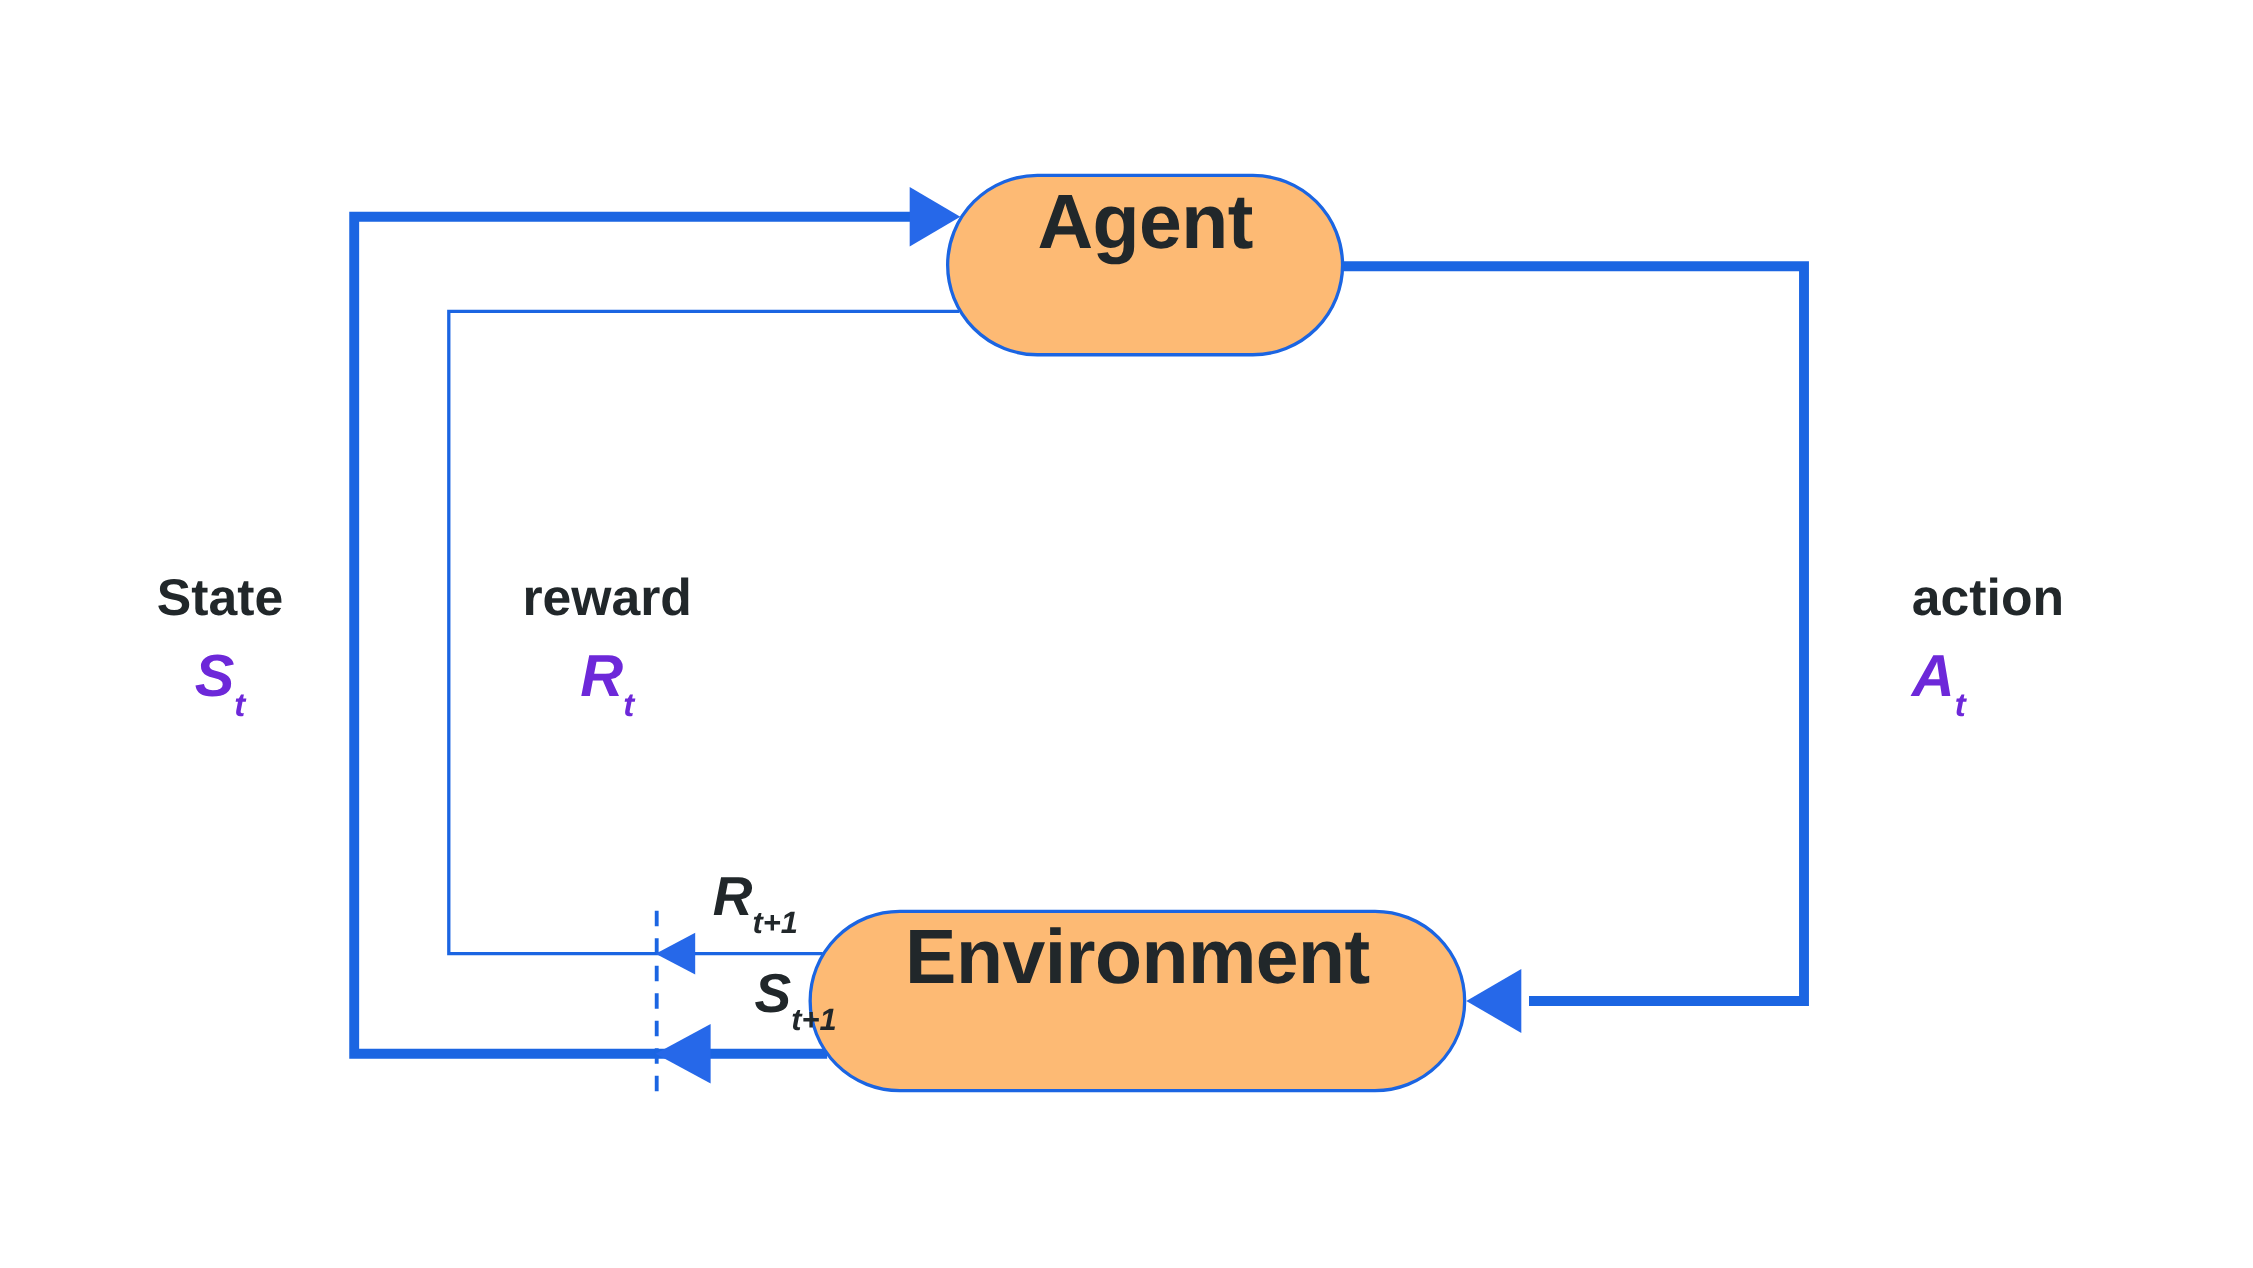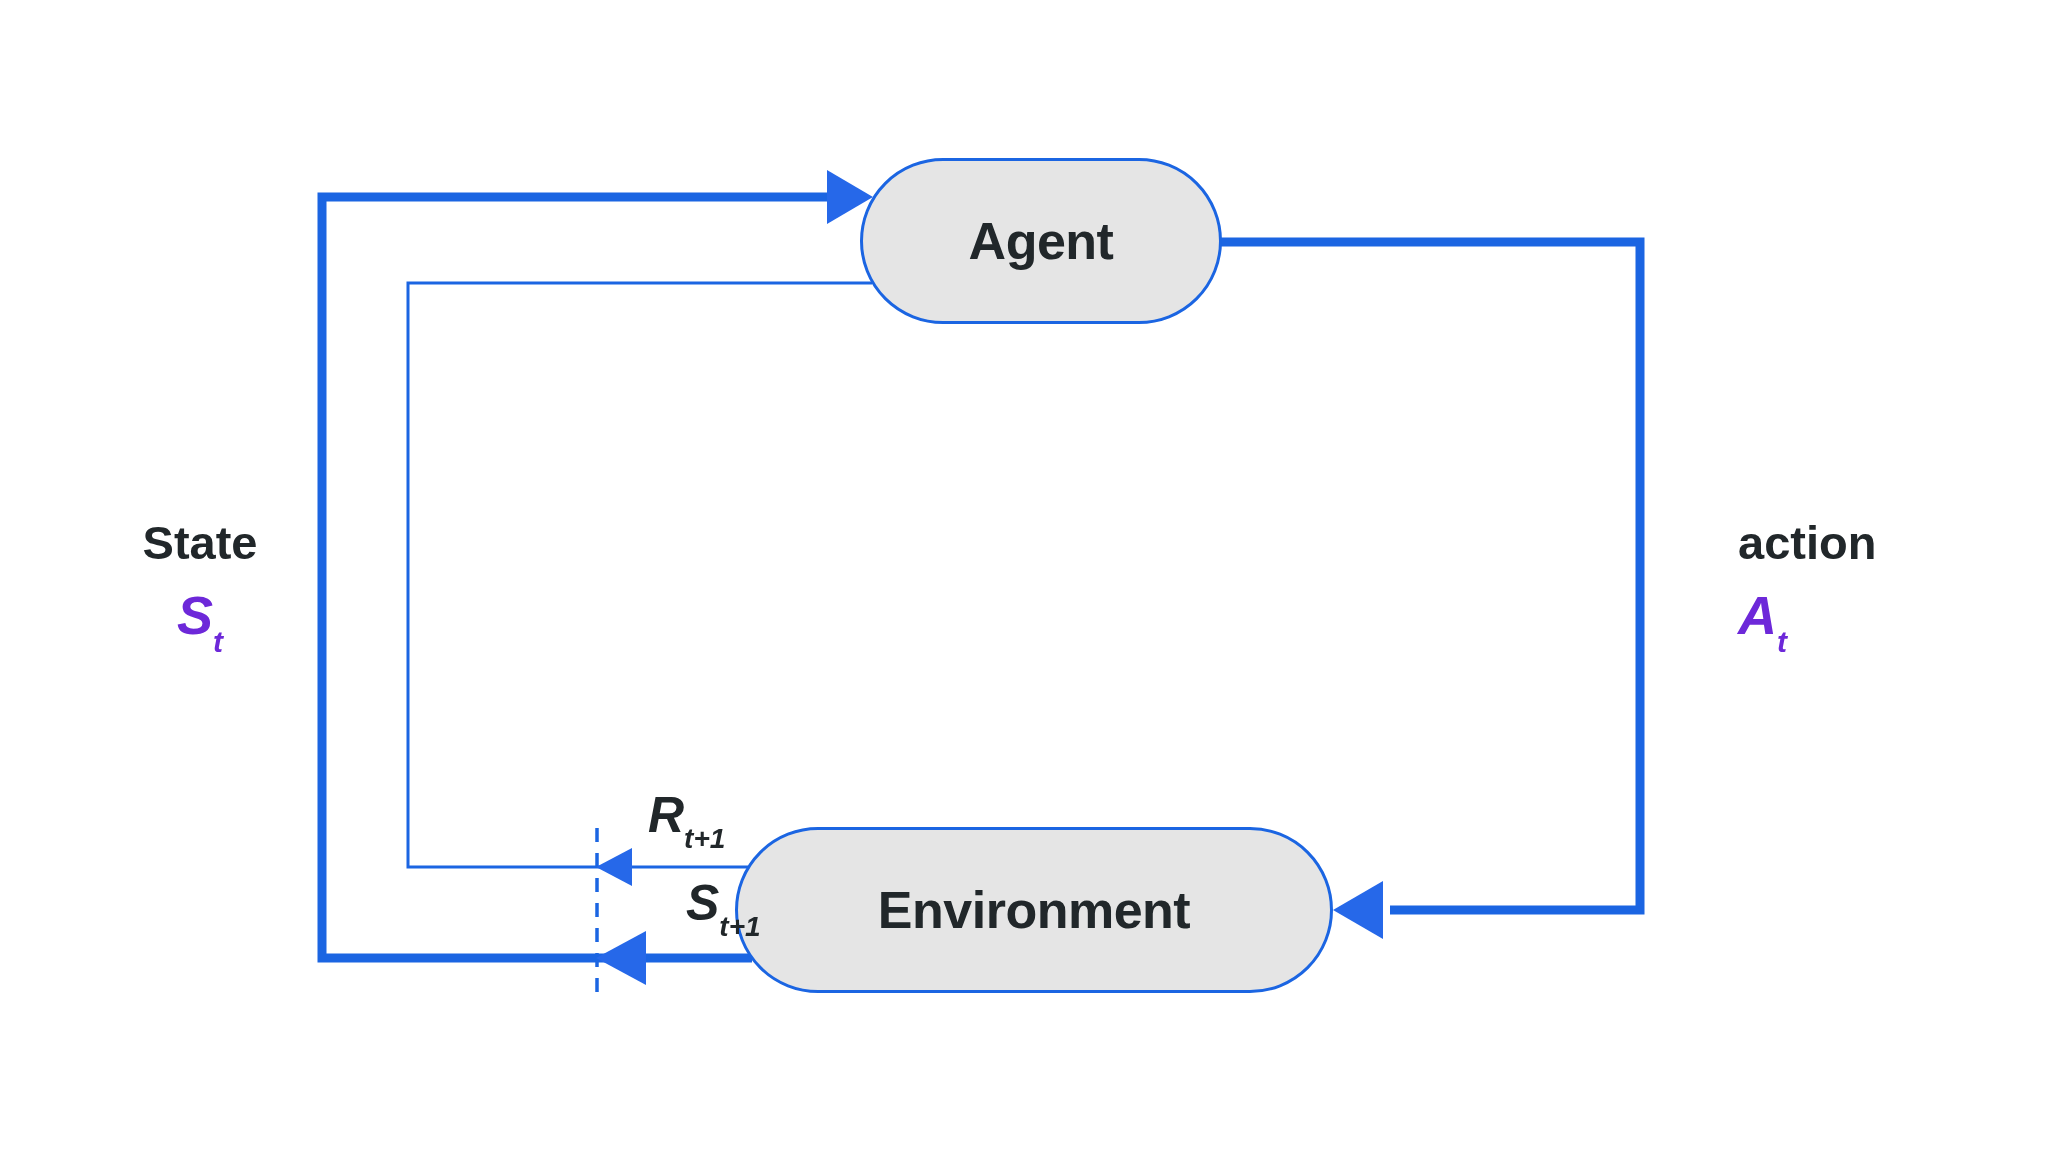--- a/index.html
+++ b/index.html
@@ -15,26 +15,25 @@
     position: absolute;
     left: 0; top: 0;
     width: 2048px;
     height: 1153px;
   }
   .node {
     position: absolute;
     box-sizing: border-box;
     border: 3px solid #1b65e2;
     border-radius: 90px;
-    background: #e5e5e5;
+    background: #fdba74;
     display: flex;
-    align-items: center;
     justify-content: center;
     color: #21272a;
-    font-size: 52px;
+    font-size: 70px;
     font-weight: 700;
     letter-spacing: -0.5px;
   }
   #agent-node       { left: 860px; top: 158px; width: 362px; height: 166px; }
   #environment-node { left: 735px; top: 827px; width: 598px; height: 166px; }
 
   .edge-label {
     position: absolute;
     color: #21272a;
     text-align: center;
@@ -111,20 +110,24 @@
 
   <div class="node" id="environment-node">
     <span>Environment</span>
   </div>
 
   <div class="edge-label" id="state-label">
     <span class="edge-word">State</span>
     <span class="math"><span>S</span><sub>t</sub></span>
   </div>
 
+  <div class="edge-label" id="reward-label">
+    <span class="edge-word">reward</span>
+    <span class="math"><span>R</span><sub>t</sub></span>
+  </div>
 
   <div class="edge-label" id="action-label">
     <span class="edge-word">action</span>
     <span class="math"><span>A</span><sub>t</sub></span>
   </div>
 
   <div class="transition-label" id="next-reward-label">
     <span>R</span><sub>t+1</sub>
   </div>
 

